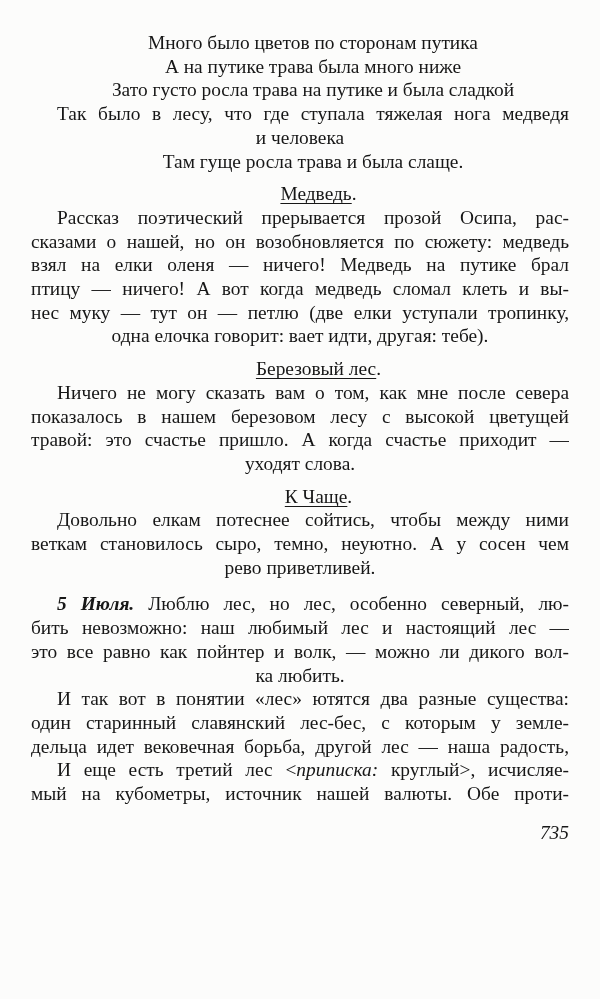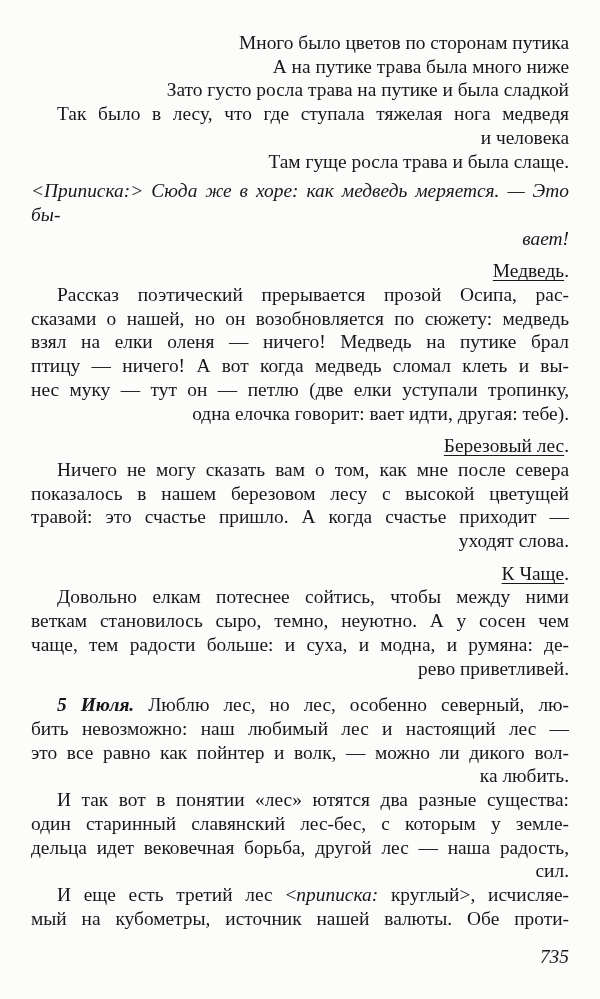--- a/index.html
+++ b/index.html
@@ -15,21 +15,21 @@
     background: #fcfcfb;
     color: #171717;
     font-family: "Liberation Serif", "DejaVu Serif", serif;
     font-size: 19.4px;
     line-height: 23.7px;
     overflow: hidden;
     box-sizing: border-box;
     padding: 31px 31px 0 31px;
   }
   .text-column { width: 538px; }
-  .line { text-align: right; }
+  .line { text-align: center; }
   .line.j {
     text-align: justify;
     text-align-last: justify;
   }
   .line.ind { text-indent: 26px; }
   .line.hang { padding-left: 96px; }
   .block { margin: 0; }
   .block.annotation { margin-top: 6px; font-style: italic; }
   .block.heading { margin-top: 9px; }
   .block.sp { margin-top: 13px; }
@@ -55,24 +55,20 @@
 <div class="page">
   <div class="text-column">
       <div class="block verse">
         <div class="line ind"><span>Много было цветов по сторонам путика</span></div>
         <div class="line ind"><span>А на путике трава была много ниже</span></div>
         <div class="line ind"><span>Зато густо росла трава на путике и была сладкой</span></div>
         <div class="line ind j"><span>Так было в лесу, что где ступала тяжелая нога медведя</span></div>
         <div class="line"><span>и человека</span></div>
         <div class="line ind"><span>Там гуще росла трава и была слаще.</span></div>
       </div>
-      <div class="block annotation">
-        <div class="line j"><span class="i">&lt;Приписка:&gt; Сюда же в хоре: как медведь меряется. — Это бы-</span></div>
-        <div class="line hang"><span class="i">вает!</span></div>
-      </div>
       <div class="block heading">
         <div class="line ind"><span class="u">Медведь</span><span>.</span></div>
       </div>
       <div class="block para">
         <div class="line ind j"><span>Рассказ поэтический прерывается прозой Осипа, рас-</span></div>
         <div class="line j"><span>сказами о нашей, но он возобновляется по сюжету: медведь</span></div>
         <div class="line j"><span>взял на елки оленя — ничего! Медведь на путике брал</span></div>
         <div class="line j"><span>птицу — ничего! А вот когда медведь сломал клеть и вы-</span></div>
         <div class="line j"><span>нес муку — тут он — петлю (две елки уступали тропинку,</span></div>
         <div class="line"><span>одна елочка говорит: вает идти, другая: тебе).</span></div>
@@ -85,34 +81,32 @@
         <div class="line j"><span>показалось в нашем березовом лесу с высокой цветущей</span></div>
         <div class="line j"><span>травой: это счастье пришло. А когда счастье приходит —</span></div>
         <div class="line"><span>уходят слова.</span></div>
       </div>
       <div class="block heading">
         <div class="line ind"><span class="u">К Чаще</span><span>.</span></div>
       </div>
       <div class="block para">
         <div class="line ind j"><span>Довольно елкам потеснее сойтись, чтобы между ними</span></div>
         <div class="line j"><span>веткам становилось сыро, темно, неуютно. А у сосен чем</span></div>
-        <div class="line j"><span>чаще, тем радости больше: и суха, и модна, и румяна: де-</span></div>
         <div class="line"><span>рево приветливей.</span></div>
       </div>
       <div class="block para sp">
         <div class="line ind j"><span class="bi">5 Июля.</span><span> Люблю лес, но лес, особенно северный, лю-</span></div>
         <div class="line j"><span>бить невозможно: наш любимый лес и настоящий лес —</span></div>
         <div class="line j"><span>это все равно как пойнтер и волк, — можно ли дикого вол-</span></div>
         <div class="line"><span>ка любить.</span></div>
       </div>
       <div class="block para">
         <div class="line ind j"><span>И так вот в понятии «лес» ютятся два разные существа:</span></div>
         <div class="line j"><span>один старинный славянский лес-бес, с которым у земле-</span></div>
         <div class="line j"><span>дельца идет вековечная борьба, другой лес — наша радость,</span></div>
-        <div class="line"><span>сил.</span></div>
       </div>
       <div class="block para">
         <div class="line ind j"><span>И еще есть третий лес &lt;</span><span class="i">приписка:</span><span> круглый&gt;, исчисляе-</span></div>
         <div class="line j"><span>мый на кубометры, источник нашей валюты. Обе проти-</span></div>
       </div>
     </div>
   <div class="page-number">735</div>
 </div>
 
 </body></html>

